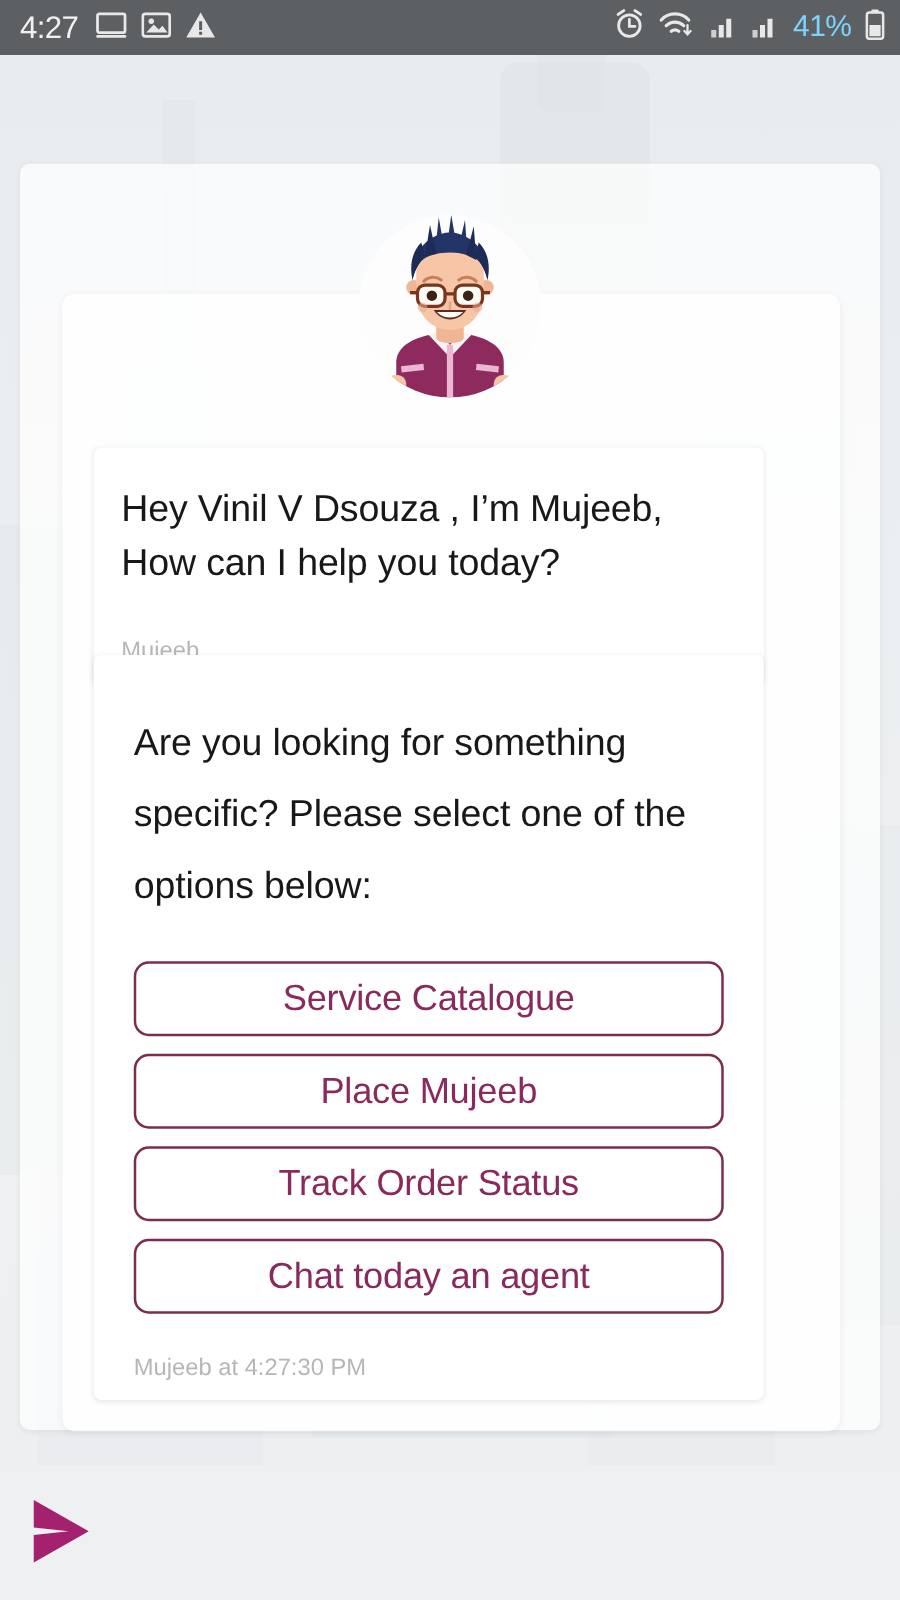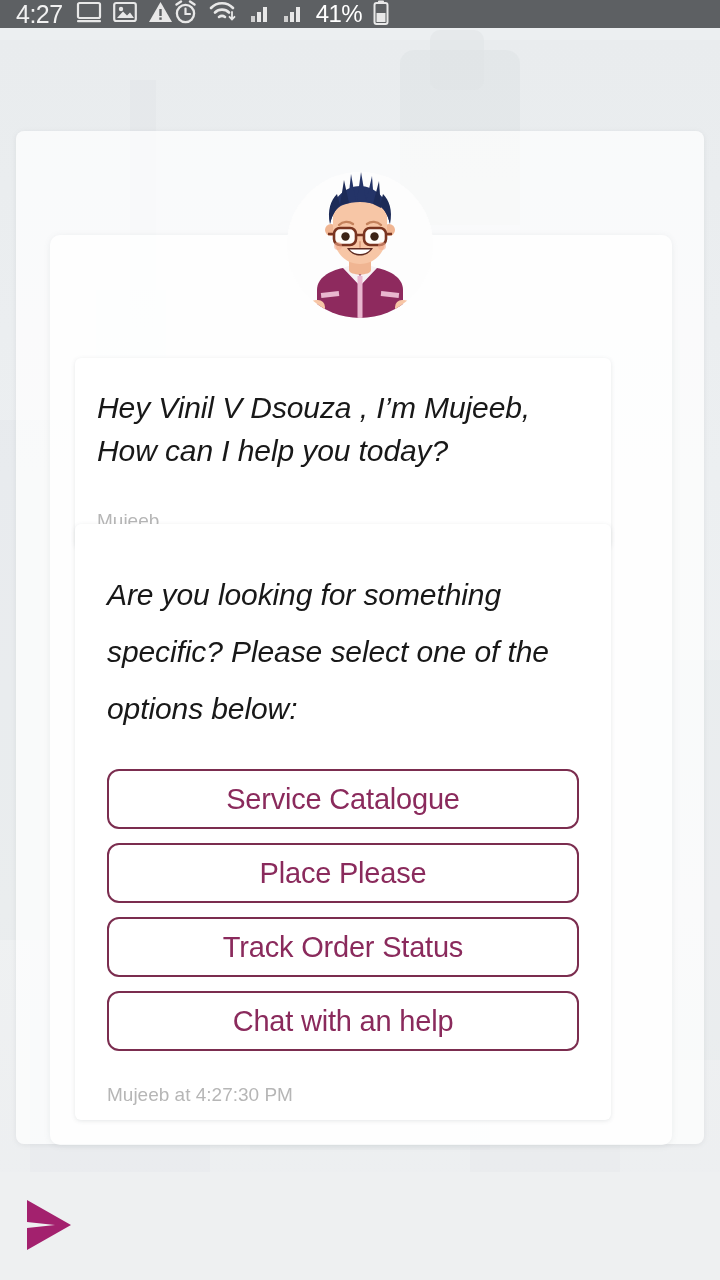--- a/index.html
+++ b/index.html
@@ -18,41 +18,42 @@
     height: 1280px;
     background: #eceff1;
     overflow: hidden;
   }
 
   
   #status-bar {
     position: absolute;
     top: 0; left: 0;
     width: 720px;
-    height: 28px;
+    height: 44px;
     background: #5d6063;
     display: flex;
     align-items: center;
+    justify-content: space-between;
     padding: 0 12px 0 16px;
     z-index: 60;
   }
   .sb-left, .sb-right {
     display: flex;
     align-items: center;
     gap: 11px;
   }
   .sb-time {
     color: #f1f1f1;
     font-size: 25px;
     letter-spacing: -0.5px;
     line-height: 1;
     padding-right: 2px;
   }
   .sb-pct {
-    color: #ffffff;
+    color: #7dd3fc;
     font-size: 24px;
     line-height: 1;
     letter-spacing: -0.5px;
   }
   .sb-ico { display: block; }
 
   
   #bg-watermark {
     position: absolute;
     top: 40px; left: 0;
@@ -156,21 +157,20 @@
     top: 524px;
     width: 536px;
     min-height: 566px;
     padding: 42px 22px 14px 22px;
   }
   .msg-text {
     font-size: 30px;
     line-height: 43px;
     color: #181818;
     letter-spacing: -0.1px;
-    font-style: italic;
   }
   #bubble-options .msg-text {
     line-height: 57px;
     padding-left: 10px;
   }
   .msg-meta {
     font-size: 19px;
     color: #b6b6b6;
     margin-top: 38px;
     letter-spacing: 0px;
@@ -397,23 +397,23 @@
 
   <div class="bubble" id="bubble-greeting">
     <div class="msg-text">Hey Vinil V Dsouza , I’m Mujeeb, How can I help you today?</div>
     <div class="msg-meta">Mujeeb</div>
   </div>
 
   <div class="bubble" id="bubble-options">
     <div class="msg-text">Are you looking for something specific? Please select one of the options below:</div>
     <div id="option-list">
       <button class="option-btn">Service Catalogue</button>
-      <button class="option-btn">Place Please</button>
+      <button class="option-btn">Place Mujeeb</button>
       <button class="option-btn">Track Order Status</button>
-      <button class="option-btn">Chat with an help</button>
+      <button class="option-btn">Chat today an agent</button>
     </div>
     <div class="msg-meta">Mujeeb at 4:27:30 PM</div>
   </div>
 
   <div id="input-bar">
     <button id="send-btn">
       <span>
         <svg width="62" height="62" viewBox="0 0 62 62">
           <path d="M10 6 L54 31 L10 56 L10 34 L38 31 L10 28 Z" fill="#a3216e"></path>
         </svg>

